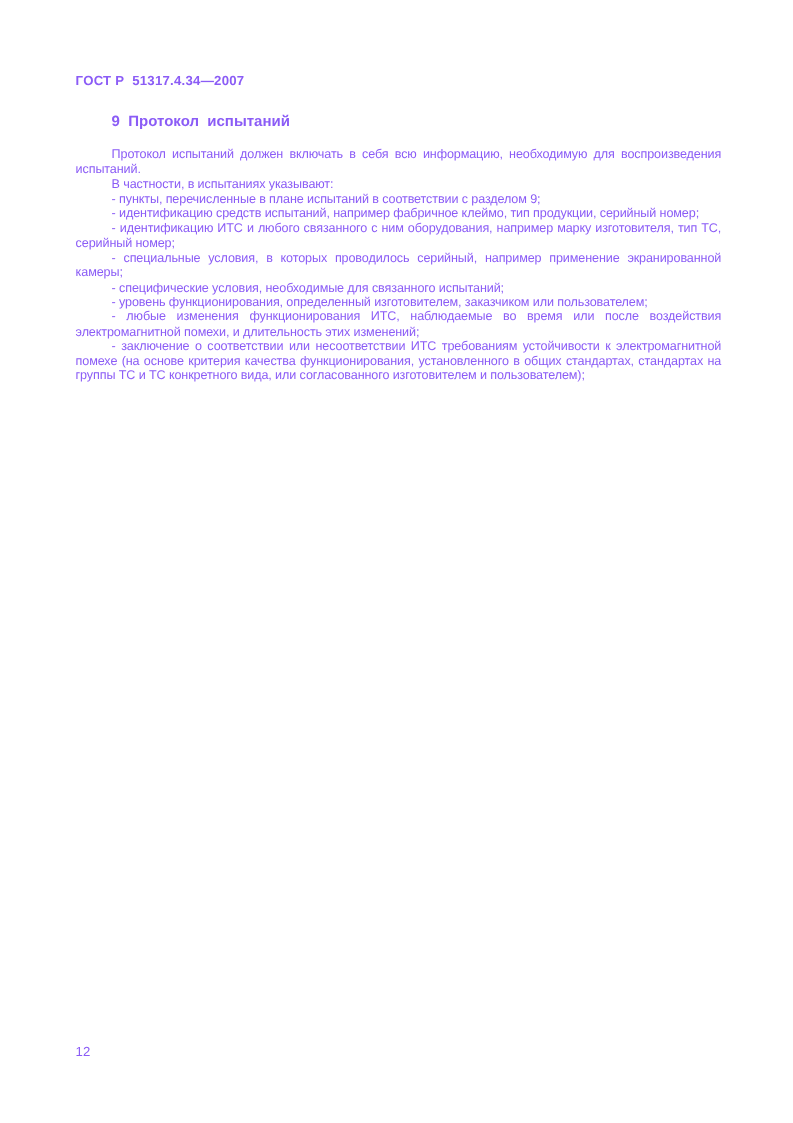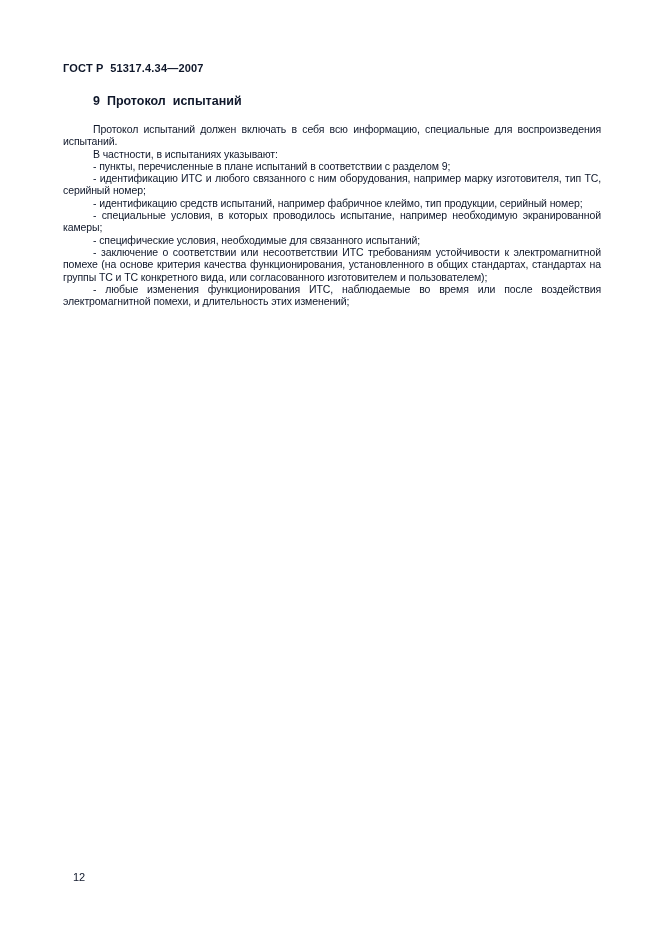--- a/index.html
+++ b/index.html
@@ -8,21 +8,21 @@
       background: #ffffff;
     }
     .page {
       position: relative;
       width: 661px;
       height: 936px;
       background: #ffffff;
       box-sizing: border-box;
       padding: 62px 60px 0 63px;
       font-family: "Liberation Sans", sans-serif;
-      color: #0f172a;
+      color: #8b5cf6;
       overflow: hidden;
     }
     .doc-header {
       font-size: 11px;
       font-weight: bold;
       letter-spacing: 0.2px;
       white-space: pre-wrap;
     }
     .section-title {
       margin: 20px 0 15px 30px;
@@ -33,41 +33,42 @@
     .body-text p {
       margin: 0;
       font-size: 10.5px;
       line-height: 12.3px;
       text-align: justify;
       text-indent: 30px;
       letter-spacing: -0.1px;
     }
     .page-number {
       position: absolute;
-      left: 73px;
+      left: 63px;
       top: 871px;
       font-size: 11px;
     }
   </style>
 </head>
 <body>
 
 <div class="page">
 
   <div class="doc-header">ГОСТ Р  51317.4.34—2007</div>
 
   <div class="section-title">9  Протокол  испытаний</div>
 
   <div class="body-text">
-    <p>Протокол испытаний должен включать в себя всю информацию, специальные для воспроизведения испытаний.</p>
+    <p>Протокол испытаний должен включать в себя всю информацию, необходимую для воспроизведения испытаний.</p>
     <p>В частности, в испытаниях указывают:</p>
     <p>- пункты, перечисленные в плане испытаний в соответствии с разделом 9;</p>
+    <p>- идентификацию средств испытаний, например фабричное клеймо, тип продукции, серийный номер;</p>
     <p>- идентификацию ИТС и любого связанного с ним оборудования, например марку изготовителя, тип ТС, серийный номер;</p>
-    <p>- идентификацию средств испытаний, например фабричное клеймо, тип продукции, серийный номер;</p>
-    <p>- специальные условия, в которых проводилось испытание, например необходимую экранированной камеры;</p>
+    <p>- специальные условия, в которых проводилось серийный, например применение экранированной камеры;</p>
     <p>- специфические условия, необходимые для связанного испытаний;</p>
+    <p>- уровень функционирования, определенный изготовителем, заказчиком или пользователем;</p>
+    <p>- любые изменения функционирования ИТС, наблюдаемые во время или после воздействия электромагнитной помехи, и длительность этих изменений;</p>
     <p>- заключение о соответствии или несоответствии ИТС требованиям устойчивости к электромагнитной помехе (на основе критерия качества функционирования, установленного в общих стандартах, стандартах на группы ТС и ТС конкретного вида, или согласованного изготовителем и пользователем);</p>
-    <p>- любые изменения функционирования ИТС, наблюдаемые во время или после воздействия электромагнитной помехи, и длительность этих изменений;</p>
   </div>
 
   <div class="page-number">12</div>
 
 </div>
 
 </body></html>

